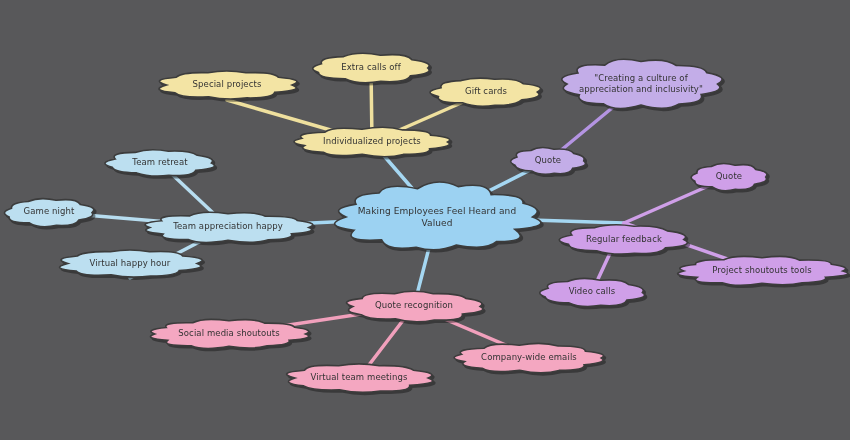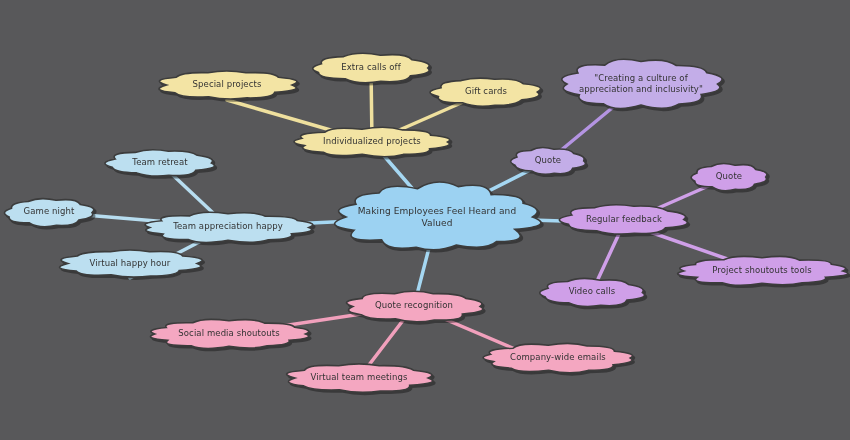--- a/index.html
+++ b/index.html
@@ -100,21 +100,21 @@
           <path d="M 79.7 22.0 Q 86.2 27.4 68.7 29.3 Q 66.9 36.0 50.2 34.4 Q 36.5 37.0 27.7 32.0 Q 12.5 31.3 10.9 26.2 Q 1.5 22.0 12.9 18.0 Q 9.3 11.7 26.8 11.5 Q 36.1 6.2 49.9 10.2 Q 65.4 8.9 69.8 14.4 Q 82.7 17.0 79.7 22.0 Z" fill="#c3ade8" stroke="#3c3c3c" stroke-width="1.6" class="cloud-shape"></path>
         </svg>
         <div class="label" style="color: rgb(51, 51, 51);">Quote</div>
       </div>
       <div class="node" style="left: 558px; top: 52px; width: 166px; height: 64px;">
         <svg width="166" height="64">
           <path d="M 159.6 32.0 Q 168.6 38.9 143.1 42.5 Q 146.9 51.3 121.2 52.0 Q 108.0 60.1 83.0 53.1 Q 57.6 60.6 45.2 51.7 Q 17.4 51.8 21.4 42.7 Q -2.4 38.9 9.0 32.0 Q -5.3 24.9 19.9 21.0 Q 14.1 11.2 46.8 13.1 Q 57.7 3.6 83.0 9.5 Q 106.7 5.3 118.4 13.5 Q 145.5 13.2 148.7 20.6 Q 172.3 24.8 159.6 32.0 Z" fill="#c3ade8" stroke="#3c3c3c" stroke-width="1.6" class="cloud-shape"></path>
         </svg>
         <div class="label" style="color: rgb(51, 51, 51);">"Creating a culture of appreciation and inclusivity"</div>
       </div>
-      <div class="node" style="left: 557px; top: 196px; width: 134px; height: 47px;">
+      <div class="node" style="left: 557px; top: 216px; width: 134px; height: 47px;">
         <svg width="134" height="47">
           <path d="M 126.8 23.5 Q 139.2 29.7 108.5 31.7 Q 103.6 38.5 77.4 37.4 Q 55.0 39.6 39.7 34.7 Q 12.9 34.3 11.6 28.3 Q -8.5 23.5 14.8 19.0 Q 8.3 11.8 38.1 11.6 Q 54.4 6.6 76.9 10.2 Q 101.5 9.3 110.3 14.9 Q 134.1 17.7 126.8 23.5 Z" fill="#cf9fe8" stroke="#3c3c3c" stroke-width="1.6" class="cloud-shape"></path>
         </svg>
         <div class="label" style="color: rgb(51, 51, 51);">Regular feedback</div>
       </div>
       <div class="node" style="left: 684px; top: 155px; width: 90px; height: 44px;">
         <svg width="90" height="44">
           <path d="M 81.7 22.0 Q 85.4 27.0 70.5 29.3 Q 68.0 35.6 51.4 34.4 Q 36.8 37.9 28.3 31.9 Q 10.6 31.9 10.9 26.2 Q 2.5 22.0 13.0 18.0 Q 11.7 12.4 27.2 11.5 Q 36.9 6.3 51.1 10.2 Q 68.5 8.0 71.6 14.4 Q 86.7 16.8 81.7 22.0 Z" fill="#cf9fe8" stroke="#3c3c3c" stroke-width="1.6" class="cloud-shape"></path>
         </svg>
         <div class="label" style="color: rgb(51, 51, 51);">Quote</div>
@@ -166,20 +166,20 @@
           <path d="M 159.5 23.0 Q 170.8 27.2 143.1 29.2 Q 145.6 34.1 121.3 34.8 Q 107.1 39.0 83.0 35.4 Q 57.6 39.9 45.1 34.7 Q 15.0 35.1 21.6 29.3 Q -4.0 27.2 8.7 23.0 Q -2.8 18.9 20.2 16.5 Q 16.3 11.1 46.7 11.8 Q 57.5 6.1 83.0 9.8 Q 107.6 6.6 118.5 12.1 Q 146.1 11.8 148.6 16.3 Q 169.4 18.9 159.5 23.0 Z" fill="#f4a7c1" stroke="#3c3c3c" stroke-width="1.6" class="cloud-shape"></path>
         </svg>
         <div class="label" style="color: rgb(51, 51, 51);">Social media shoutouts</div>
       </div>
       <div class="node" style="left: 283px; top: 355px; width: 152px; height: 46px;">
         <svg width="152" height="46">
           <path d="M 145.2 23.0 Q 160.2 28.4 126.7 30.3 Q 127.6 37.0 97.4 36.0 Q 76.0 39.2 56.5 34.8 Q 29.0 35.7 20.6 30.9 Q -4.3 28.1 11.9 23.0 Q -8.6 17.6 21.6 15.2 Q 24.9 9.1 55.7 10.7 Q 76.0 7.0 96.3 10.7 Q 123.2 10.2 130.3 15.2 Q 157.2 17.8 145.2 23.0 Z" fill="#f4a7c1" stroke="#3c3c3c" stroke-width="1.6" class="cloud-shape"></path>
         </svg>
         <div class="label" style="color: rgb(51, 51, 51);">Virtual team meetings</div>
       </div>
-      <div class="node" style="left: 479px; top: 335px; width: 158px; height: 46px; text-decoration: underline;">
+      <div class="node" style="left: 450px; top: 335px; width: 158px; height: 46px; text-decoration: underline;">
         <svg width="158" height="46">
           <path d="M 151.3 23.0 Q 159.1 27.4 134.1 29.7 Q 136.2 35.4 109.1 35.4 Q 92.2 40.3 69.6 35.3 Q 40.9 38.7 32.1 33.2 Q 6.8 31.7 14.7 26.6 Q -4.7 23.0 11.6 19.3 Q 4.7 14.0 34.1 13.2 Q 40.4 7.1 69.2 10.2 Q 91.9 6.1 108.2 11.0 Q 134.7 10.9 135.4 16.2 Q 159.7 18.5 151.3 23.0 Z" fill="#f4a7c1" stroke="#3c3c3c" stroke-width="1.6" class="cloud-shape"></path>
         </svg>
         <div class="label" style="color: rgb(51, 51, 51);">Company-wide emails</div>
       </div>
     </div>
 </div>
 
 </body></html>

